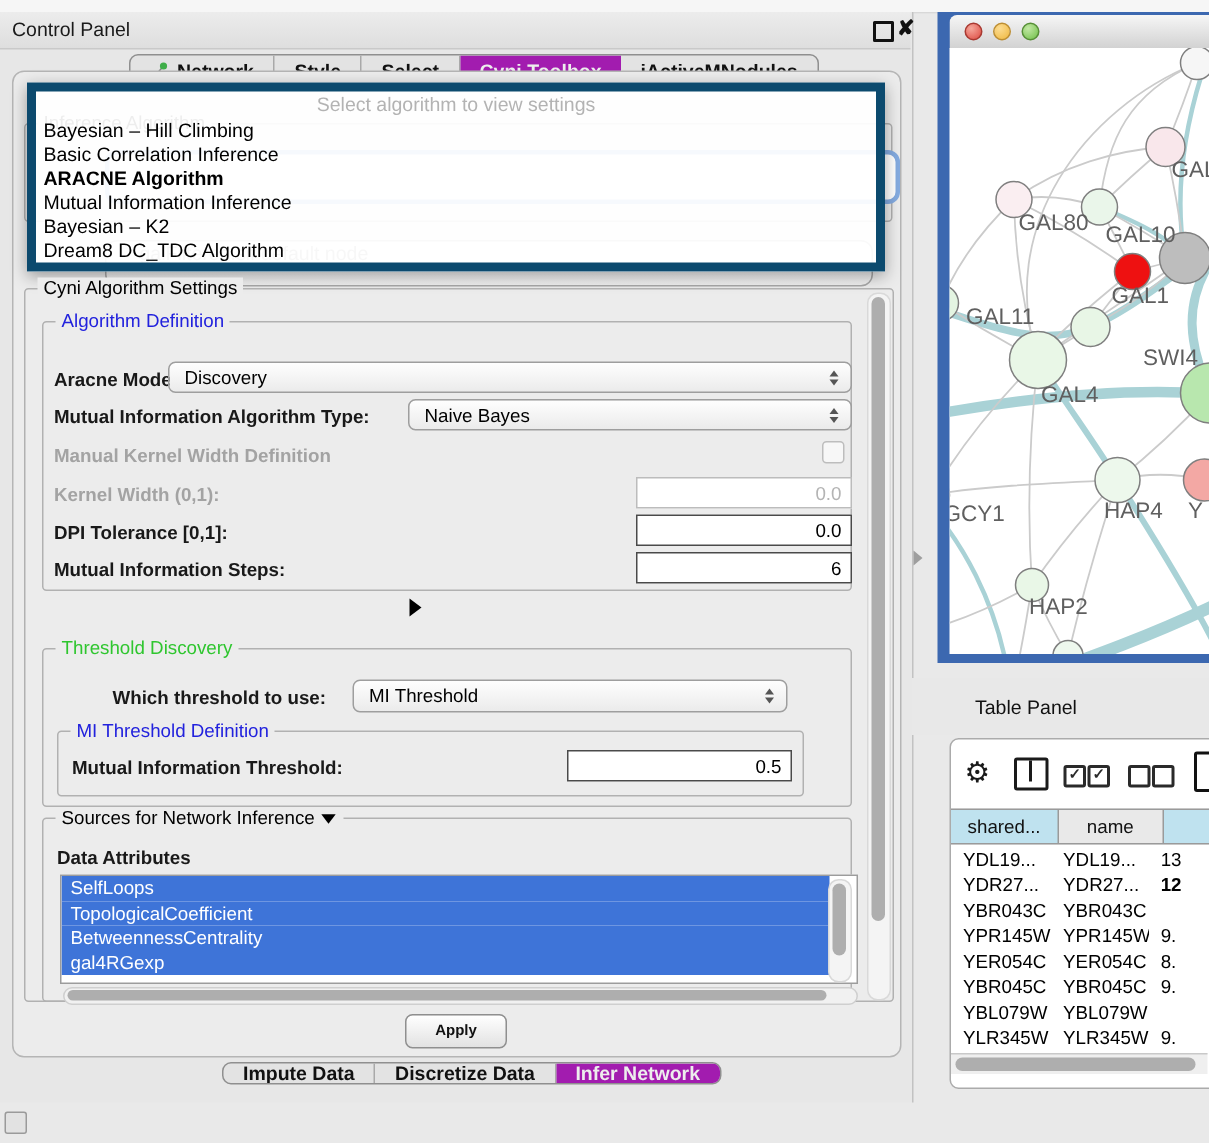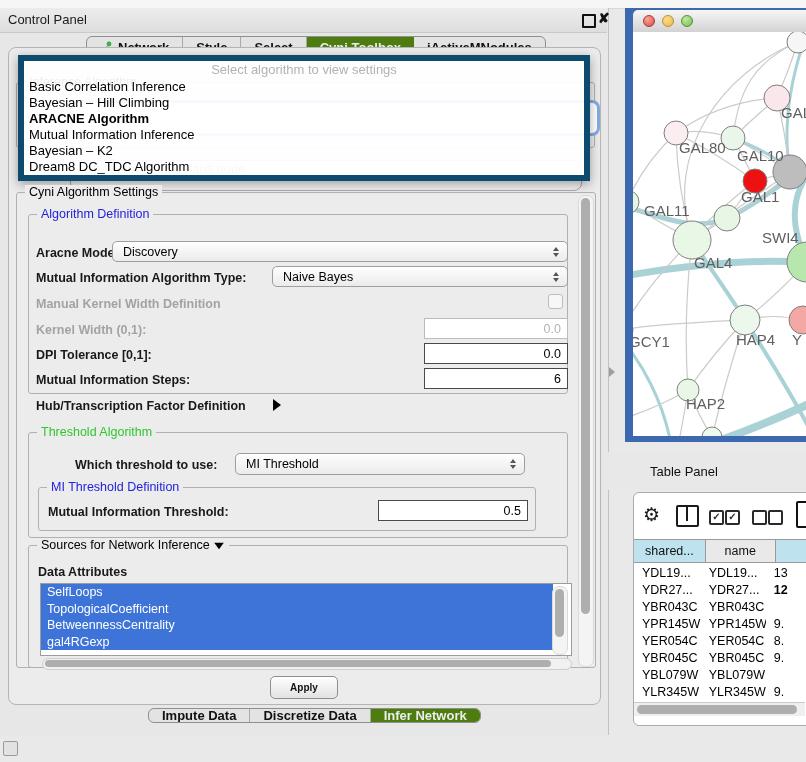--- a/index.html
+++ b/index.html
@@ -11,21 +11,21 @@
   #cp{left:0;top:8px;width:608px;height:727px;background:#e7e7e7;border-right:1px solid #c2c2c2}
   #cp-titlebar{left:0;top:8px;width:607px;height:24px;background:linear-gradient(#ececec,#dedede);border-bottom:1px solid #c9c9c9}
   #cp-title{left:8px;top:12px;font-size:13px;color:#1a1a1a}
   #float-icon{left:582px;top:14px;width:10px;height:10px;border:2px solid #111;border-radius:1px}
   #close-icon{left:598px;top:10px;font-size:14px;font-weight:bold;color:#111}
   .tabstrip{display:flex;border:1px solid #8f8f8f;border-radius:6px;overflow:hidden;background:#e3e3e3;box-sizing:border-box}
   #tabstrip{left:86px;top:36px;height:23px}
   #bottom-tabstrip{left:148px;top:708px;height:15px}
   .tab{display:flex;align-items:center;justify-content:center;gap:5px;padding:0 13px;font-size:13px;font-weight:600;color:#111;border-right:1px solid #a9a9a9;white-space:nowrap}
   .tab:last-child{border-right:none}
-  .tab.selected{background:#4d7c0f;color:#ededed;border-right:none}
+  .tab.selected{background:#a21caf;color:#ededed;border-right:none}
   #panelbox{left:8px;top:47px;width:591px;height:656px;border:1px solid #b5b5b5;border-radius:8px;background:#ececec}
   
   .group{position:absolute;border:1px solid #b1b1b1;border-radius:3px;box-sizing:border-box}
   .gtitle{position:absolute;top:-8px;left:8px;background:#ececec;padding:0 4px;font-size:12.5px;white-space:nowrap}
   #ghost-group{left:16px;top:82px;width:579px;height:66px}
   #ghost-combo{left:70px;top:100px;width:524px;height:30px;border:3px solid #84abe0;border-radius:8px;background:#fff}
   #combo-galfiltered{left:70px;top:160px;width:510px;height:29px;border:1px solid #a8a8a8;border-radius:8px;background:linear-gradient(#fbfbfb,#efefef);display:flex;align-items:flex-start}
   #combo-galfiltered .ctext{padding-left:22px;font-size:13px;color:#909090}
   
   #algo-popup{left:18px;top:55px;width:560px;height:114px;background:rgba(255,255,255,.93);border:6px solid #0c4a6e;box-shadow:0 3px 10px rgba(0,0,0,.35)}
@@ -124,22 +124,22 @@
   <div class="group" id="ghost-group">
     <span class="gtitle">Inference Algorithm</span>
   </div>
   <div class="abs" id="ghost-combo"></div>
   <div class="abs" id="combo-galfiltered">
     <span class="ctext">galFiltered.sif default node</span>
   </div>
 
   <div class="abs" id="algo-popup">
     <div class="popup-prompt">Select algorithm to view settings</div>
-  <div class="popup-opt">Basic Correlation Inference</div>
-      <div class="popup-opt">Bayesian – Hill Climbing</div>
+  <div class="popup-opt">Bayesian – Hill Climbing</div>
+      <div class="popup-opt">Basic Correlation Inference</div>
       <div class="popup-opt bold">ARACNE Algorithm</div>
       <div class="popup-opt">Mutual Information Inference</div>
       <div class="popup-opt">Bayesian – K2</div>
       <div class="popup-opt">Dream8 DC_TDC Algorithm</div>
     </div>
 
   <div class="group" id="settings">
     <span class="gtitle">Cyni Algorithm Settings</span>
   </div>
   <div class="vsb-track abs" style="left:578px;top:195px;width:14px;height:470px">
@@ -167,25 +167,24 @@
   </div>
   <div class="dlabel" style="left:36px;top:297px">Manual Kernel Width Definition</div>
   <div class="abs" id="kernel-checkbox"></div>
   <div class="dlabel" style="left:36px;top:323px">Kernel Width (0,1):</div>
   <div class="tinput dis" style="left:424px;top:318px;width:144px;height:21px">0.0</div>
   <div class="blabel" style="left:36px;top:348px">DPI Tolerance [0,1]:</div>
   <div class="tinput en" style="left:424px;top:343px;width:144px;height:21px">0.0</div>
   <div class="blabel" style="left:36px;top:373px">Mutual Information Steps:</div>
   <div class="tinput en" style="left:424px;top:368px;width:144px;height:21px">6</div>
 
-  <div class="blabel" style="left:36px;top:399px">Hub/Transcription Factor Definition</div>
   <span class="abs tri-right" style="left:273px;top:399px"></span>
 
   <div class="group" style="left:28px;top:432px;width:540px;height:106px">
-    <span class="gtitle green">Threshold Algorithm</span>
+    <span class="gtitle green">Threshold Discovery</span>
   </div>
   <div class="blabel" style="left:75px;top:458px">Which threshold to use:</div>
   <div class="combo" style="left:235px;top:453px;width:290px;height:22px">
     <span class="ctext">MI Threshold</span>
     <span class="spin">
         <i class="up"></i>
         <i class="dn"></i>
       </span>
   </div>
   <div class="group" style="left:38px;top:487px;width:498px;height:44px">

